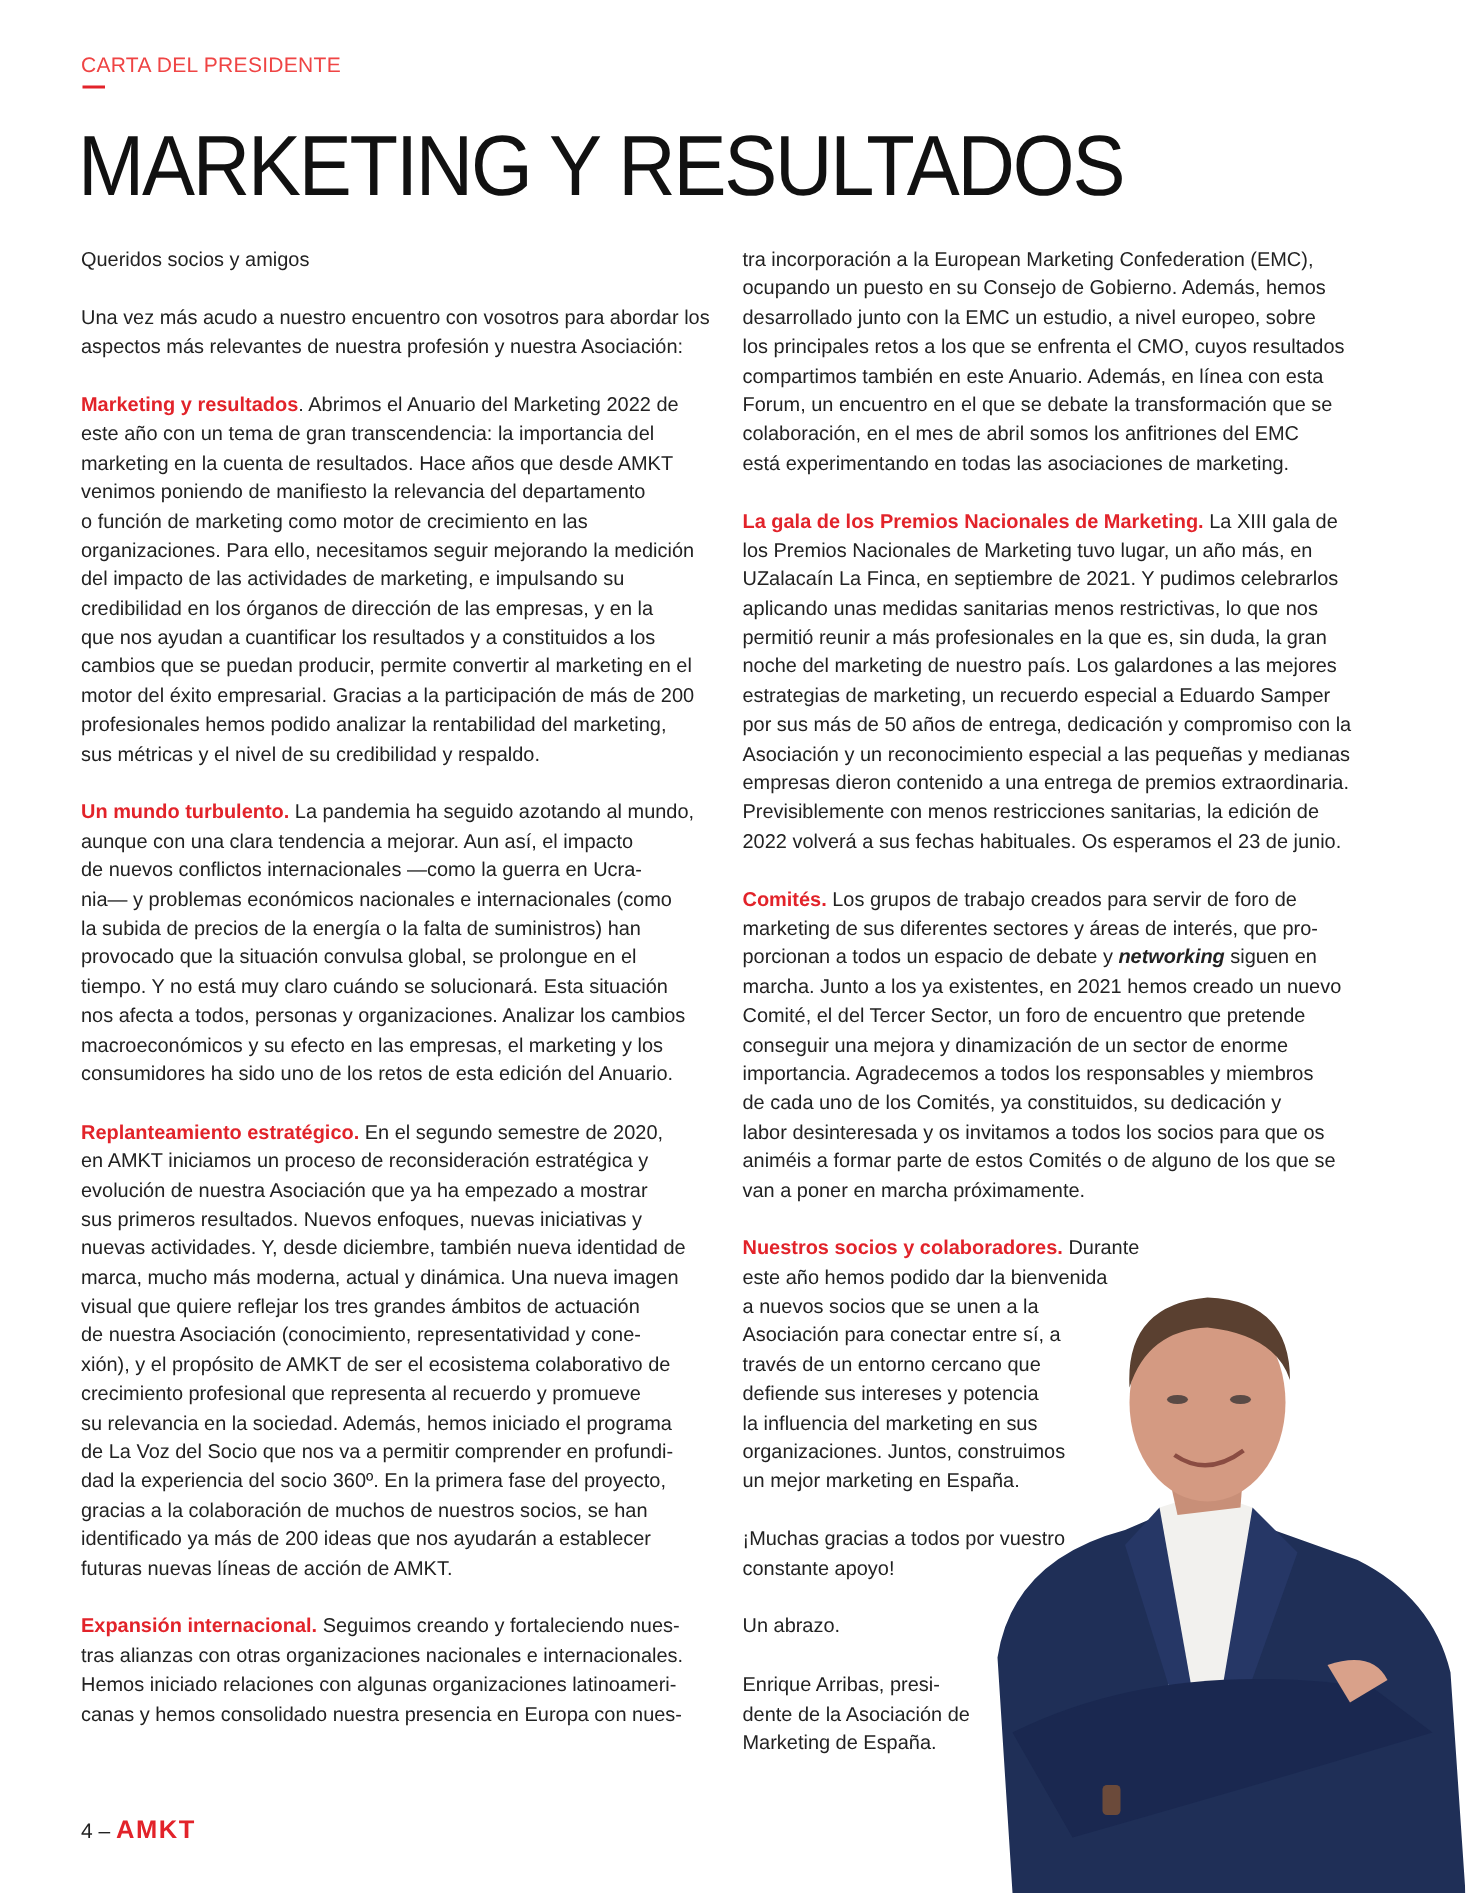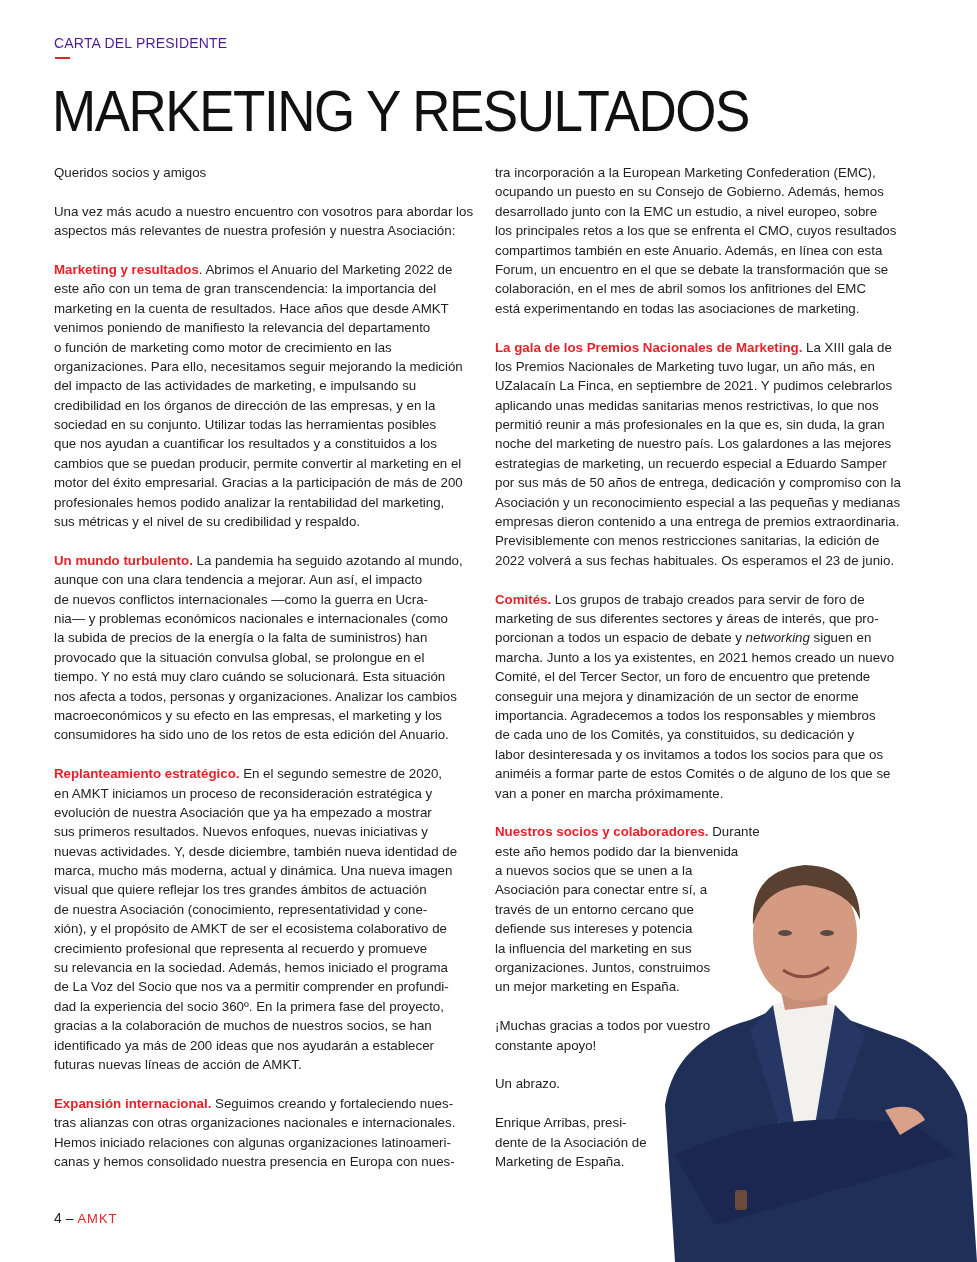--- a/index.html
+++ b/index.html
@@ -1,30 +1,30 @@
 <!DOCTYPE html>
 <html><head>
 <meta charset="utf-8">
 <style>
   html, body { margin: 0; padding: 0; background: #ffffff; }
   body { width: 977px; height: 1262px; position: relative; overflow: hidden;
          font-family: "Liberation Sans", sans-serif; color: #1f1f1f; }
-  .kicker { position: absolute; left: 54px; top: 35px; font-size: 14px; letter-spacing: 0.2px; color: #4c1d95; }
+  .kicker { position: absolute; left: 54px; top: 35px; font-size: 14px; letter-spacing: 0.2px; color: #ef4444; }
   .kicker-rule { position: absolute; left: 55px; top: 57px; width: 15px; height: 2px; background: #e2232a; }
   .title { position: absolute; left: 52px; top: 80px; font-size: 57px; line-height: 62px; font-weight: 400;
            letter-spacing: -1.6px; color: #111; transform: scaleX(0.93); transform-origin: left top; white-space: nowrap; }
   .col { position: absolute; top: 163px; font-size: 13.3px; line-height: 19.4px; color: #222; }
   .col-left { left: 54px; width: 420px; }
   .col-right { left: 495px; width: 420px; top: 163px; }
   .line { display: block; white-space: nowrap; height: 19.4px; }
   .gap { display: block; height: 19.4px; }
   .hl { color: #e2232a; font-weight: 700; }
-  .it { font-style: italic; }
+  .it { font-style: italic; font-weight: bold; }
   .footer { position: absolute; left: 54px; top: 1210px; font-size: 14px; color: #222; }
-  .footer .brand { color: #e2232a; letter-spacing: 1px; font-size: 13px; }
+  .footer .brand { color: #e2232a; letter-spacing: 1px; font-size: 17px; font-weight: bold; }
   .photo { position: absolute; left: 655px; top: 855px; width: 322px; height: 407px; }
 </style>
 </head>
 <body>
 
 <div class="kicker">CARTA DEL PRESIDENTE</div>
 <div class="kicker-rule"></div>
 <h1 class="title" style="margin:0;">MARKETING Y RESULTADOS</h1>
 
 <div class="col col-left">
@@ -38,21 +38,20 @@
   <div>
     <span class="line"><span class="hl">Marketing y resultados</span><span>. Abrimos el Anuario del Marketing 2022 de</span></span>
     <div>
         <span class="line">este año con un tema de gran transcendencia: la importancia del</span>
         <span class="line">marketing en la cuenta de resultados. Hace años que desde AMKT</span>
         <span class="line">venimos poniendo de manifiesto la relevancia del departamento</span>
         <span class="line">o función de marketing como motor de crecimiento en las</span>
         <span class="line">organizaciones. Para ello, necesitamos seguir mejorando la medición</span>
         <span class="line">del impacto de las actividades de marketing, e impulsando su</span>
         <span class="line">credibilidad en los órganos de dirección de las empresas, y en la</span>
-        <span class="line">sociedad en su conjunto. Utilizar todas las herramientas posibles</span>
         <span class="line">que nos ayudan a cuantificar los resultados y a constituidos a los</span>
         <span class="line">cambios que se puedan producir, permite convertir al marketing en el</span>
         <span class="line">motor del éxito empresarial. Gracias a la participación de más de 200</span>
         <span class="line">profesionales hemos podido analizar la rentabilidad del marketing,</span>
         <span class="line">sus métricas y el nivel de su credibilidad y respaldo.</span>
       </div>
   </div>
   <span class="gap"></span>
   <div>
     <span class="line"><span class="hl">Un mundo turbulento.</span><span> La pandemia ha seguido azotando al mundo,</span></span>

